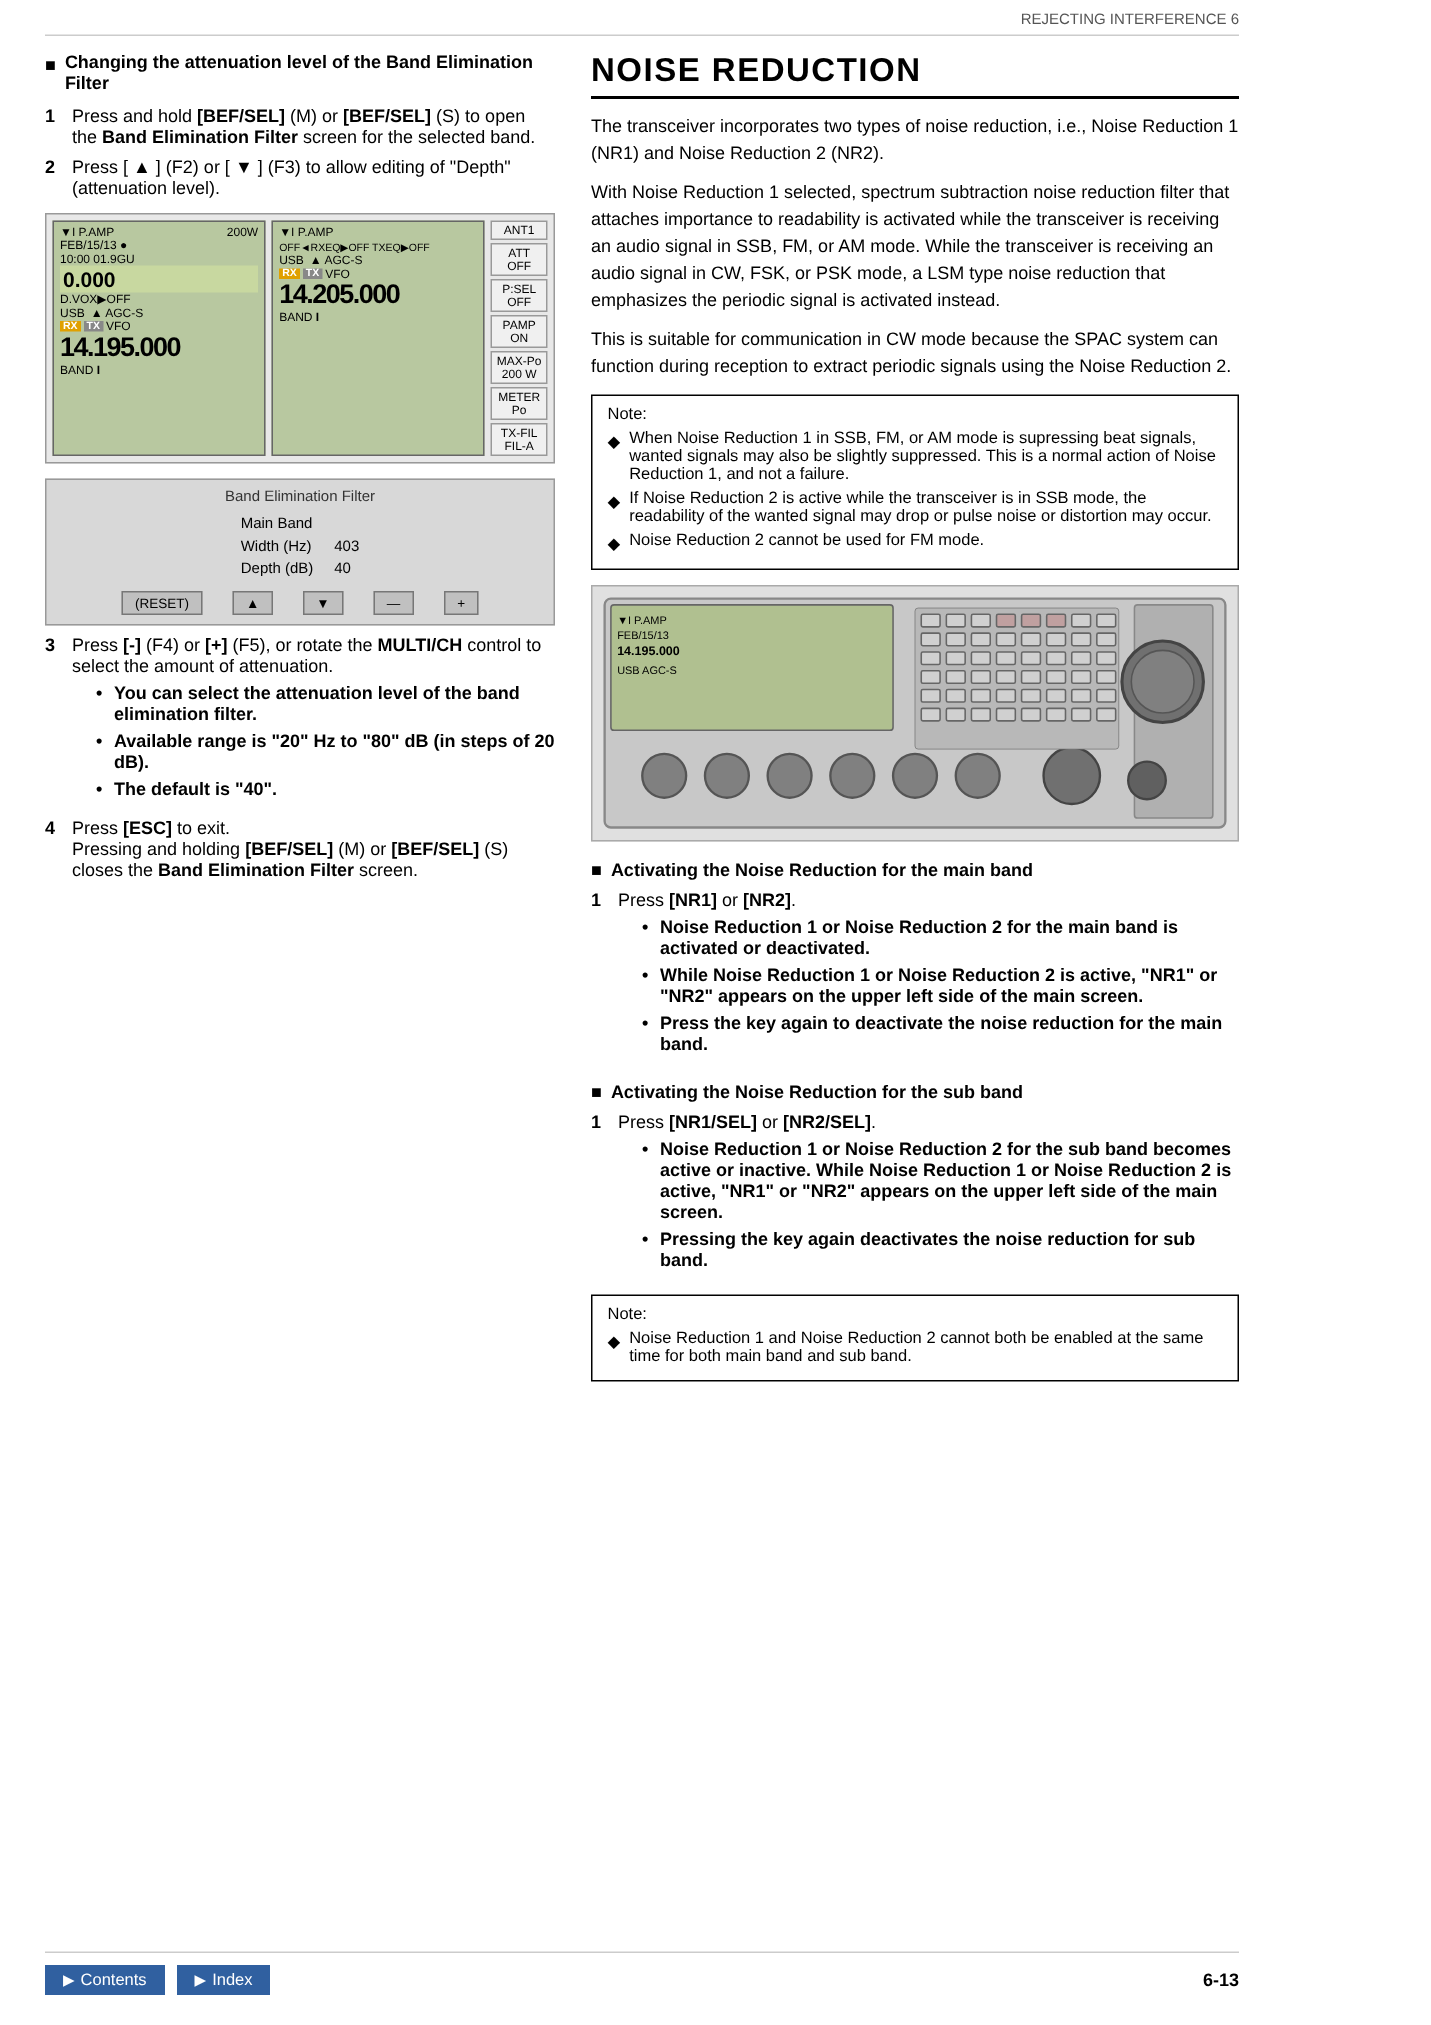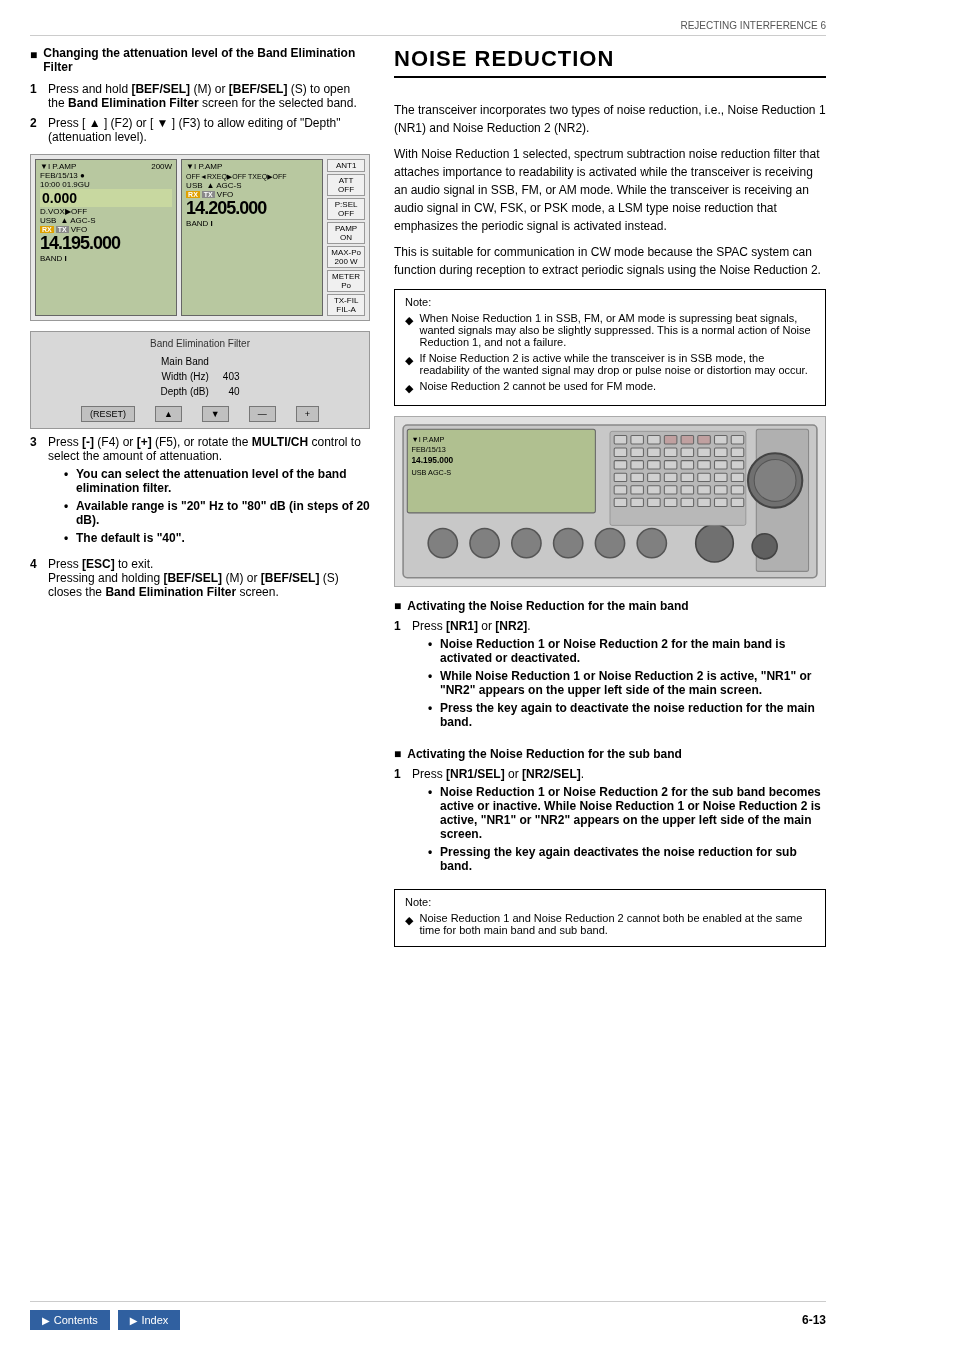--- a/index.html
+++ b/index.html
@@ -7,21 +7,21 @@
       font-family: Arial, sans-serif;
       font-size: 12px;
       background: #fff;
       color: #000;
       width: 954px;
       min-height: 1350px;
     }
     .page {
       width: 856px;
       min-height: 1350px;
-      padding: 20px 30px 20px 30px;
+      padding: 8px 30px 20px 30px;
       position: relative;
     }
     .page-header {
       text-align: right;
       font-size: 10px;
       color: #555;
       border-bottom: 1px solid #ccc;
       padding-bottom: 4px;
       margin-bottom: 10px;
     }
@@ -153,21 +153,20 @@
     }
     .filter-title {
       text-align: center;
       font-size: 10px;
       margin-bottom: 4px;
       color: #333;
     }
     .filter-table {
       margin: 0 auto;
       font-size: 10px;
-      text-align: right;
     }
     .filter-table td {
       padding: 1px 6px;
     }
     .filter-buttons {
       display: flex;
       gap: 20px;
       margin-top: 6px;
       justify-content: center;
     }
@@ -179,21 +178,21 @@
       cursor: pointer;
     }
 
     
     .section-title-large {
       font-size: 22px;
       font-weight: bold;
       letter-spacing: 1px;
       border-bottom: 2px solid #000;
       padding-bottom: 4px;
-      margin-bottom: 23px;
+      margin-bottom: 9px;
     }
     .body-text {
       font-size: 12px;
       line-height: 1.5;
       margin-bottom: 8px;
     }
     .note-box {
       border: 1px solid #000;
       padding: 6px 10px;
       margin: 10px 0;

